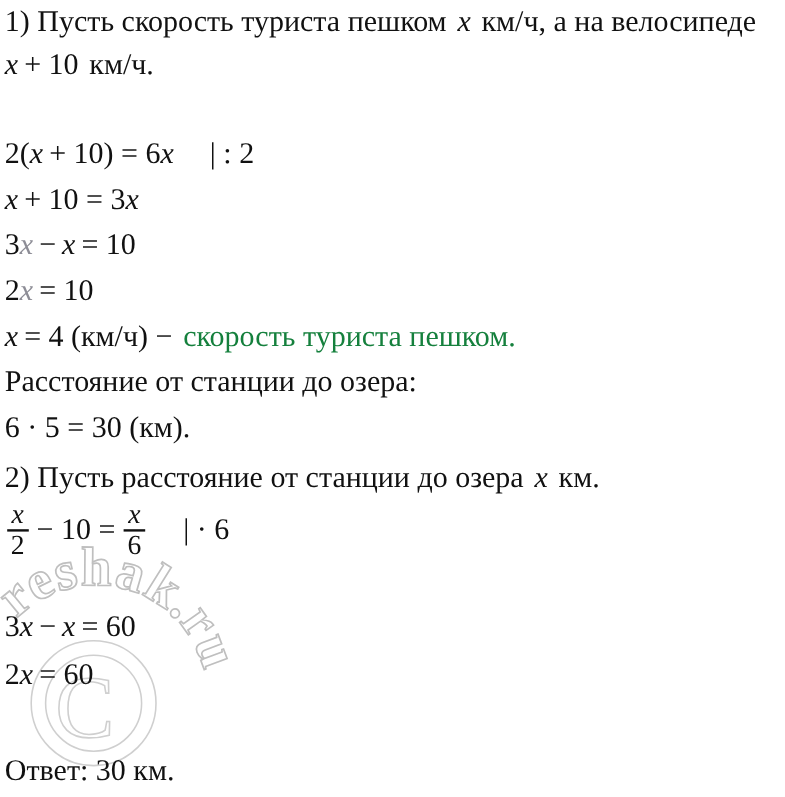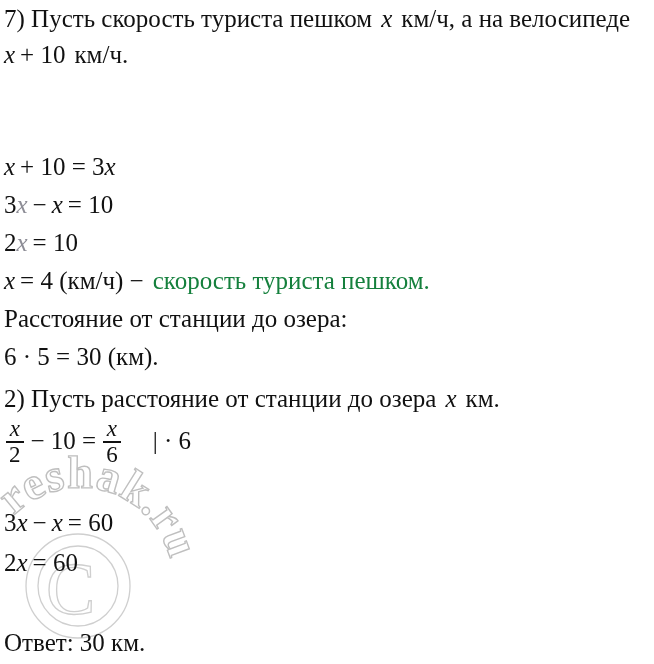--- a/index.html
+++ b/index.html
@@ -113,28 +113,31 @@
       <circle class="wm-ring" cx="78" cy="96" r="52"></circle>
       <circle class="wm-ring" cx="78" cy="96" r="40"></circle>
       <text class="wm-c" x="46" y="124">C</text>
       <text class="wm-text">
         <textPath href="#wmArc" startOffset="2%">reshak.ru</textPath>
       </text>
     </svg>
   </div>
 
   <div class="line" style="top: 6px;">
-    <span>7) Пусть скорость туриста пешком</span><span class="sp"></span><i class="v">x</i><span class="sp"></span><span class="unit"><span>км/ч</span></span><span>, а на велосипеде</span>
+    <span>1) Пусть скорость туриста пешком</span><span class="sp"></span><i class="v">x</i><span class="sp"></span><span class="unit"><span>км/ч</span></span><span>, а на велосипеде</span>
   </div>
 
   <div class="line" style="top: 42px;">
     <i class="v">x</i><span class="sp-sm"></span><span>+ 10</span><span class="sp"></span><span class="unit"><span>км/ч.</span></span>
   </div>
 
 
+  <div class="line" style="top: 116px;">
+    <span>2(</span><i class="v">x</i><span class="sp-sm"></span><span>+ 10) = 6</span><i class="v">x</i><span class="sp-lg"></span><span>| : 2</span>
+  </div>
 
   <div class="line" style="top: 154px;">
     <i class="v">x</i><span class="sp-sm"></span><span>+ 10 = 3</span><i class="v">x</i>
   </div>
 
   <div class="line" style="top: 192px;">
     <span>3</span><i class="v lt">x</i><span class="sp-sm"></span><span>−</span><span class="sp-sm"></span><i class="v">x</i><span class="sp-sm"></span><span>= 10</span>
   </div>
 
   <div class="line" style="top: 230px;">

